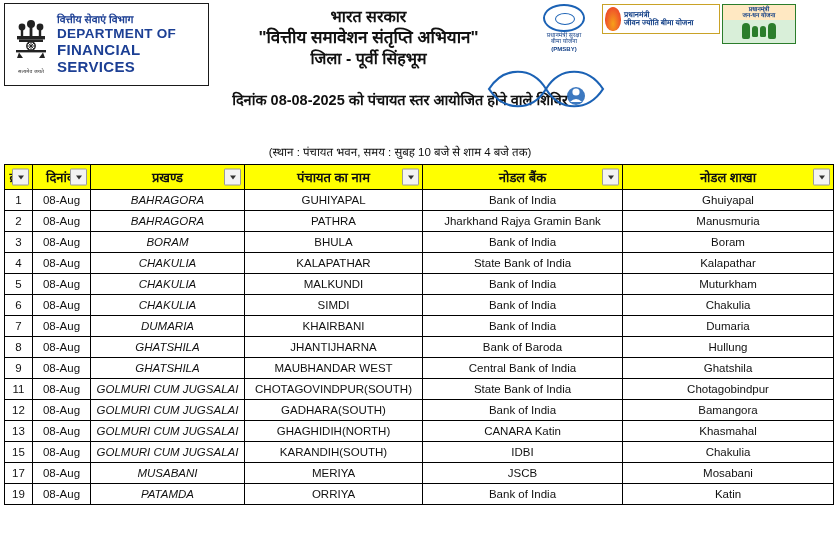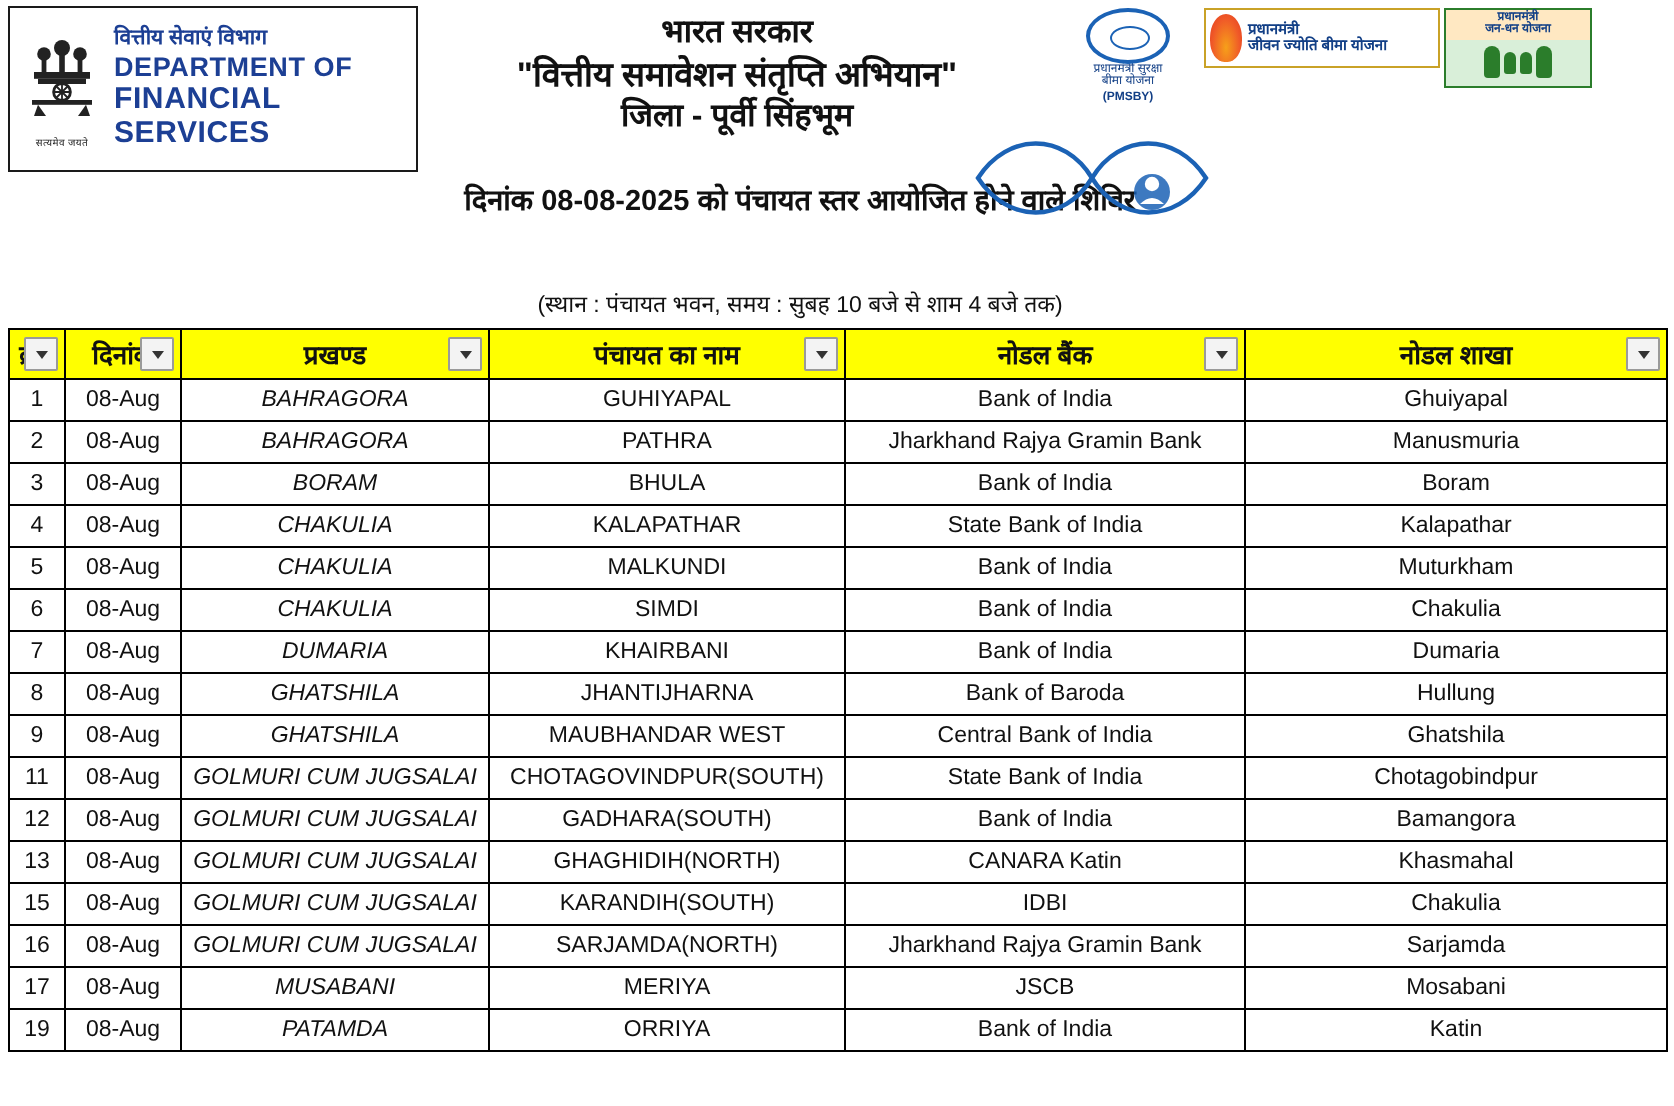--- a/index.html
+++ b/index.html
@@ -518,28 +518,20 @@
         </tr>
         <tr>
           <td class="c-sno">15</td>
           <td class="c-date">08-Aug</td>
           <td class="c-block">GOLMURI CUM JUGSALAI</td>
           <td class="c-pan">KARANDIH(SOUTH)</td>
           <td class="c-bank">IDBI</td>
           <td class="c-branch">Chakulia</td>
         </tr>
         <tr>
-          <td class="c-sno">16</td>
-          <td class="c-date">08-Aug</td>
-          <td class="c-block">GOLMURI CUM JUGSALAI</td>
-          <td class="c-pan">SARJAMDA(NORTH)</td>
-          <td class="c-bank">Jharkhand Rajya Gramin Bank</td>
-          <td class="c-branch">Sarjamda</td>
-        </tr>
-        <tr>
           <td class="c-sno">17</td>
           <td class="c-date">08-Aug</td>
           <td class="c-block">MUSABANI</td>
           <td class="c-pan">MERIYA</td>
           <td class="c-bank">JSCB</td>
           <td class="c-branch">Mosabani</td>
         </tr>
         <tr>
           <td class="c-sno">19</td>
           <td class="c-date">08-Aug</td>

